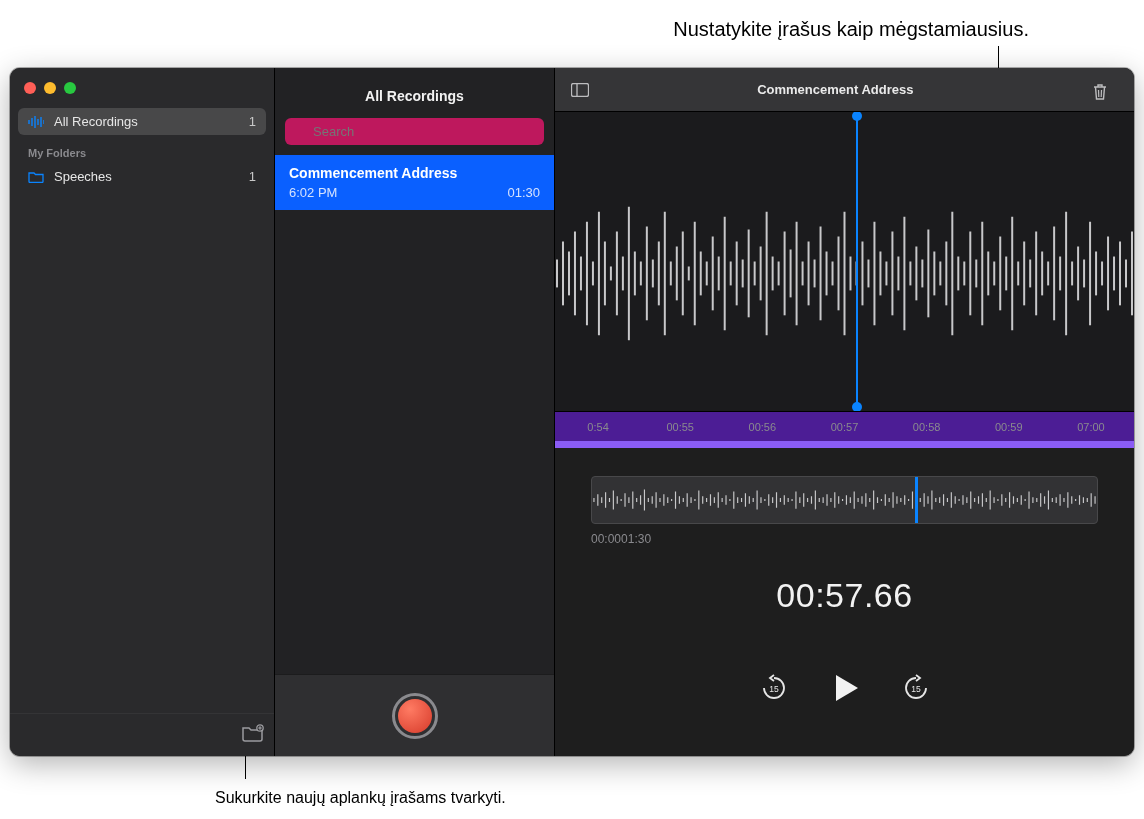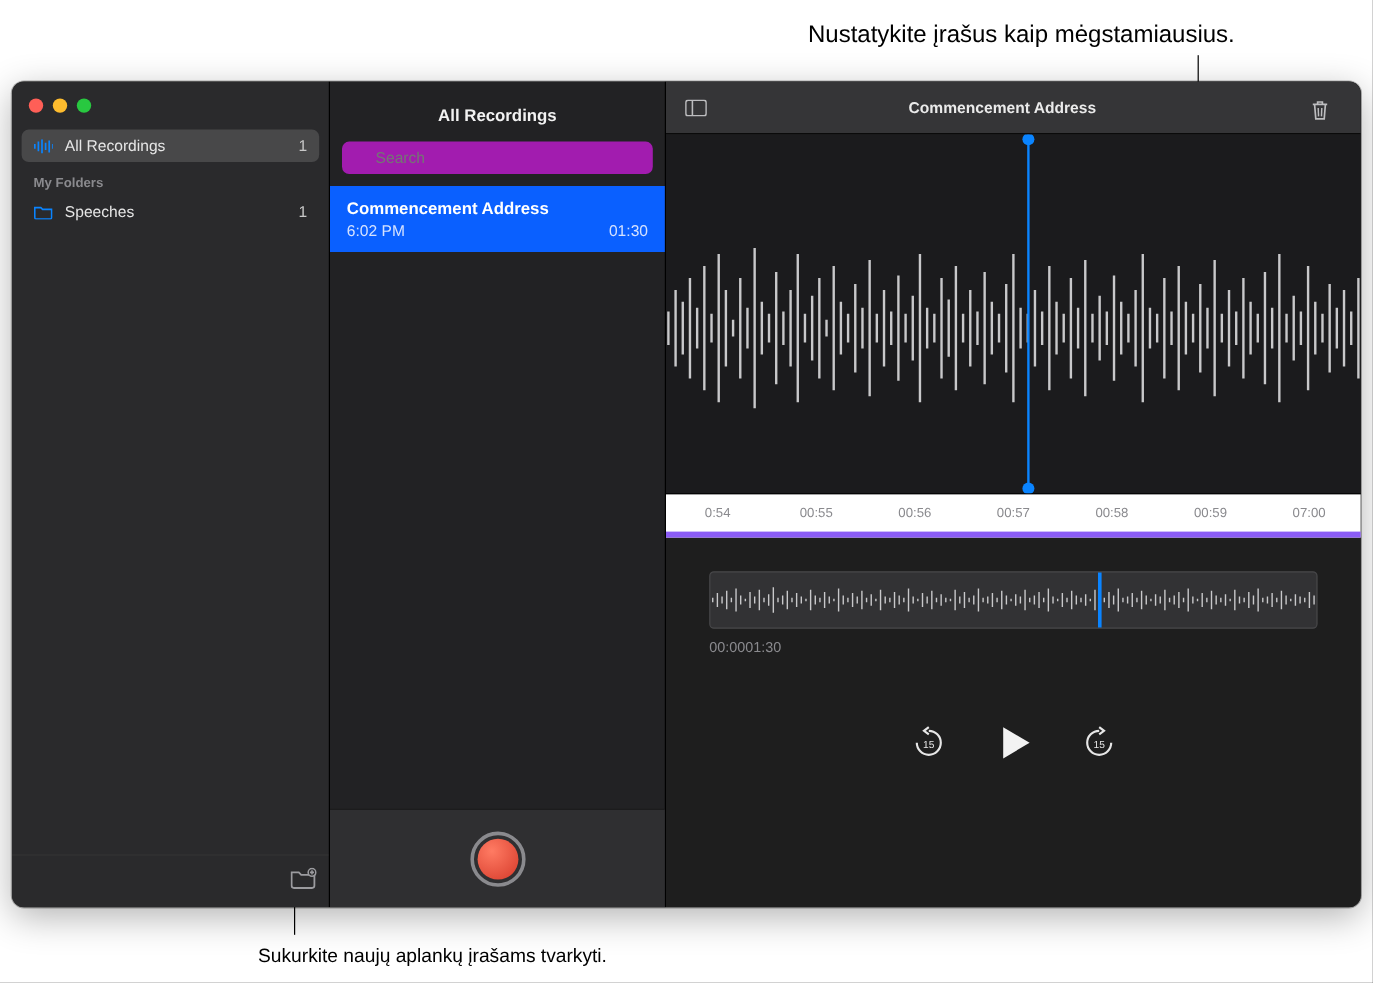--- a/index.html
+++ b/index.html
@@ -110,21 +110,21 @@
   .list-title {
     text-align: center;
     font-weight: 700;
     font-size: 14px;
     color: #f2f2f2;
     padding: 20px 0 14px 0;
   }
   .search-wrap { padding: 0 10px 10px 10px; }
   .search {
     width: 100%;
-    background: #a21caf;
+    background: #be185d;
     border: none;
     border-radius: 6px;
     padding: 6px 8px 6px 28px;
     color: #c2c2c4;
     font-size: 13px;
     position: relative;
   }
   .search-box { position: relative; }
   .search-box svg { position: absolute; left: 8px; top: 6px; }
   .rec-item {
@@ -195,22 +195,22 @@
     width: 10px; height: 10px;
     background: #0a84ff;
     border-radius: 50%;
     left: -4px;
   }
   .playhead:before { top: -1px; }
   .playhead:after { bottom: -1px; }
 
   .time-ruler {
     height: 36px;
-    background: #ffffff;
-    border-bottom: 5px solid #8b5cf6;
+    background: #4c1d95;
+    border-bottom: 7px solid #8b5cf6;
     display: flex;
     align-items: center;
     justify-content: space-between;
     padding: 0 2px;
     font-size: 11px;
     color: #8a8a8e;
     position: relative;
   }
   .time-ruler span { flex:1; text-align:center; }
 
@@ -641,20 +641,21 @@
               <line x1="518" y1="20" x2="518" y2="28"></line>
           </g>
         </svg>
         <div class="mini-playhead"></div>
       </div>
       <div class="mini-range">
         <span>00:00</span>
         <span>01:30</span>
       </div>
 
+      <div class="big-time">00:57.66</div>
 
       <div class="transport">
         <div class="skip-btn">
           <svg viewBox="0 0 28 28">
               <path d="M14 4 A10 10 0 1 1 4 14" fill="none" stroke="#e6e6e6" stroke-width="1.8"></path>
               <path d="M14 1 l-4 3 l4 3" fill="none" stroke="#e6e6e6" stroke-width="1.8"></path>
               <text x="14" y="18" font-size="8.5" fill="#e6e6e6" text-anchor="middle" font-family="Arial">15</text>
             </svg>
         </div>
         <div class="play-btn">

